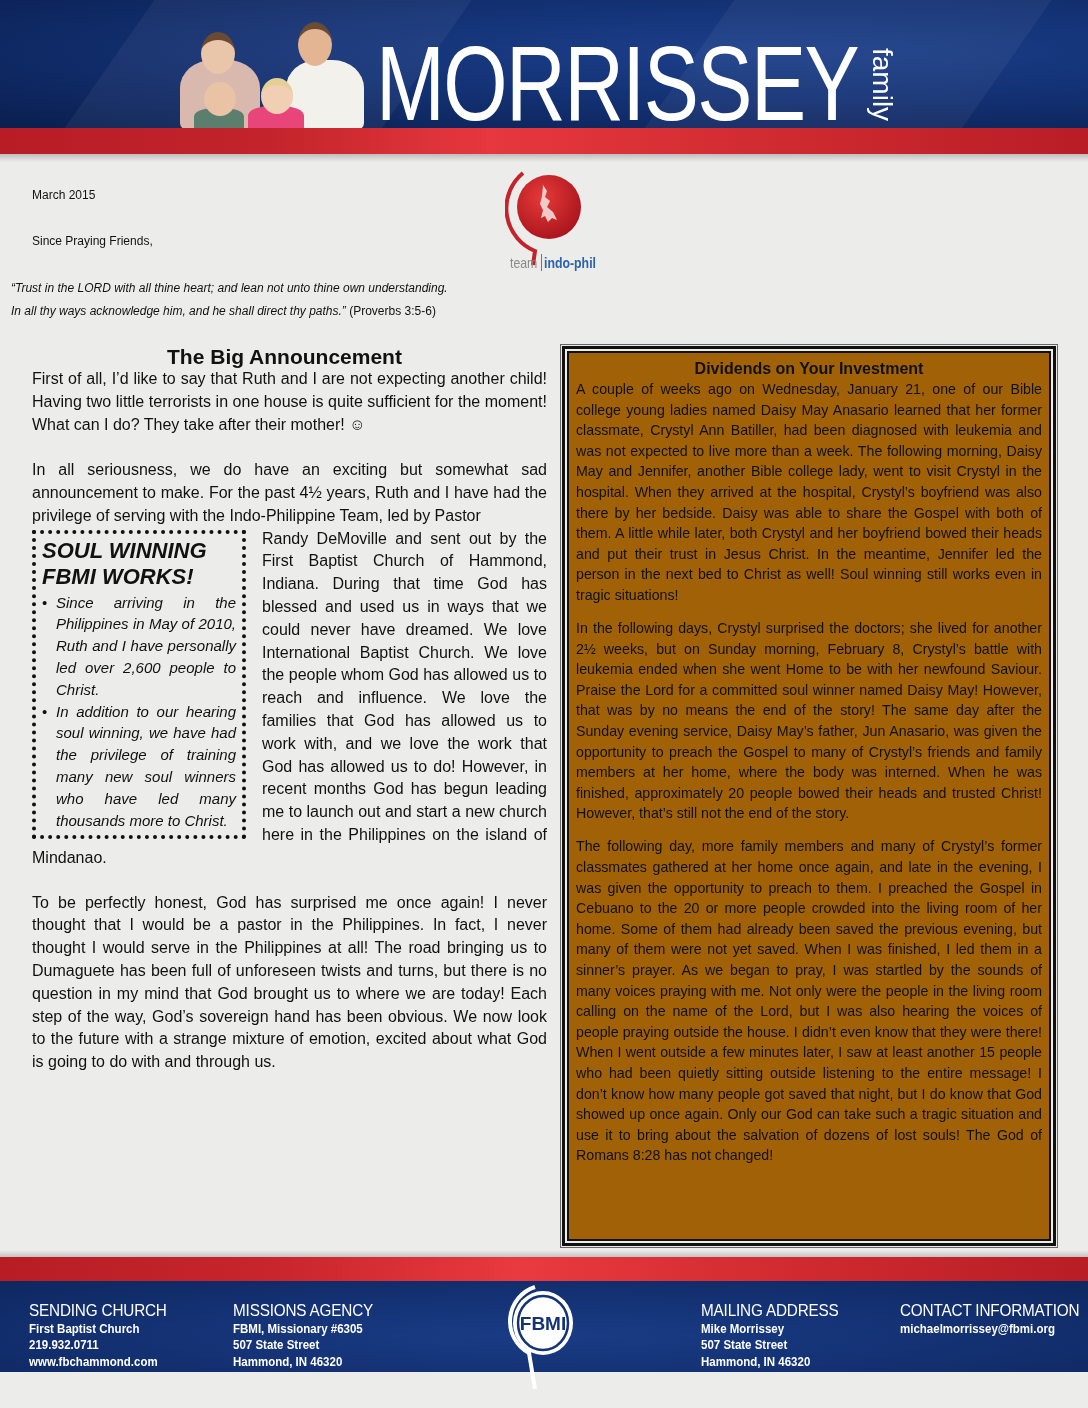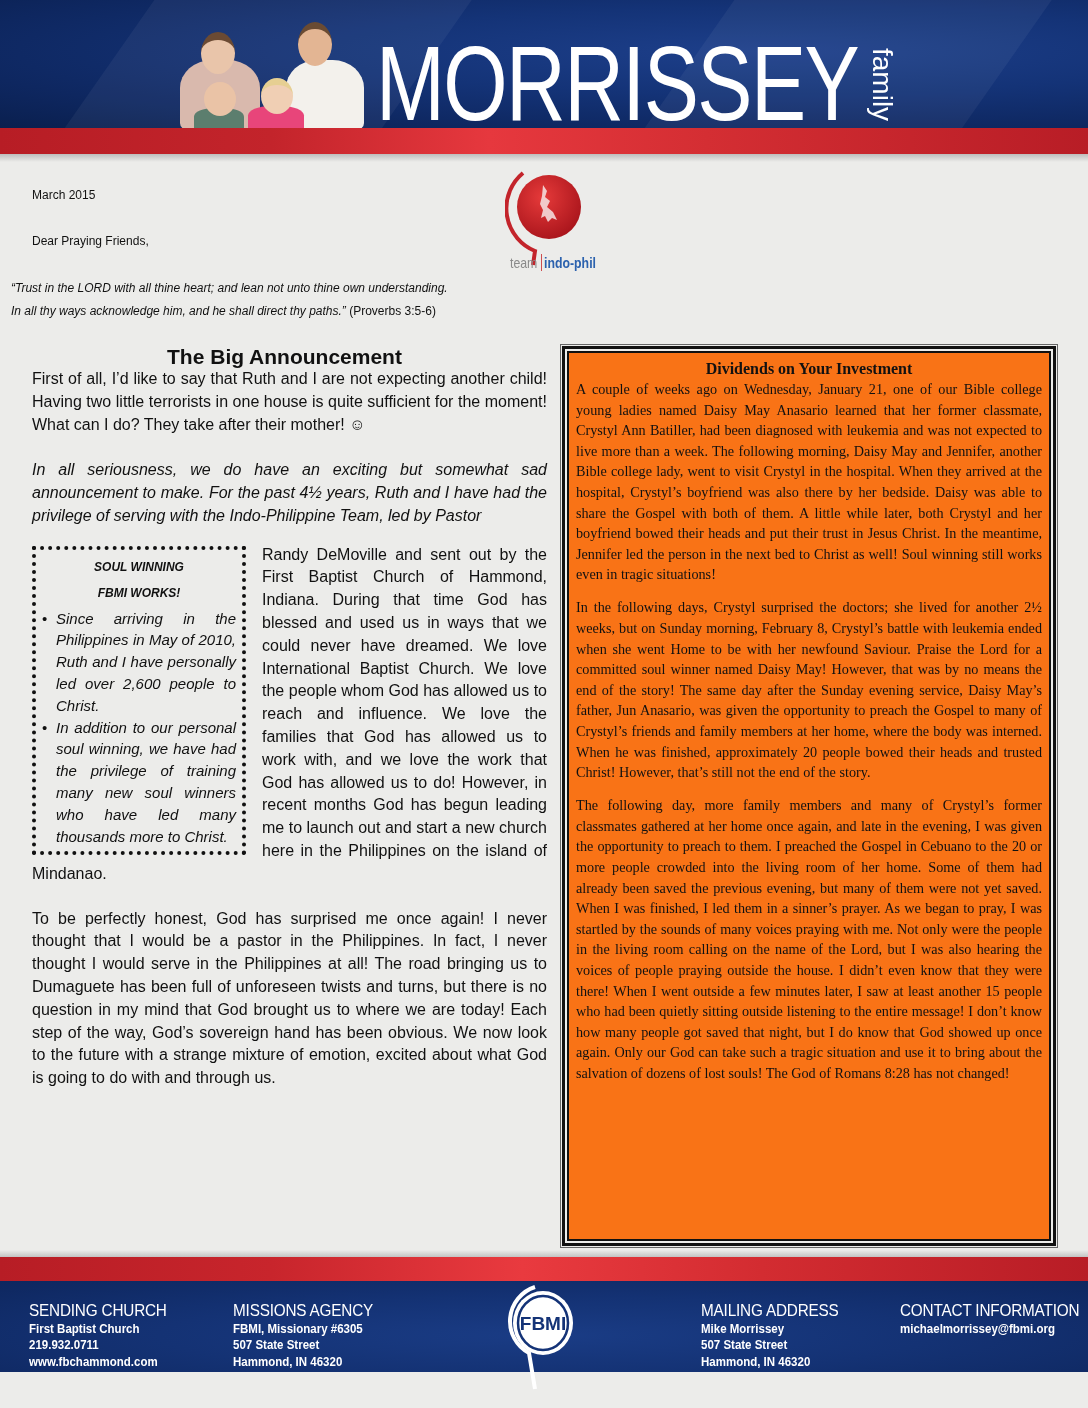--- a/index.html
+++ b/index.html
@@ -74,33 +74,33 @@
   .left-col h2 {
     font-size: 21px; font-weight: bold; text-align: center; line-height: 22px; padding-right: 10px;
   }
   .left-col p { margin-bottom: 22.8px; }
   .sidebar {
     float: left; width: 214px; margin: 2px 16px 6px 0;
     border: 4px dotted #111; padding: 4px 6px 4px 6px;
     font-style: italic; font-size: 15px; line-height: 21.8px;
   }
   .sidebar h3 {
-    font-size: 12px; font-weight: bold; text-align: center; line-height: 26px; 
+    font-size: 22px; font-weight: bold; line-height: 26px; 
     margin-bottom: 2px;
   }
   .sidebar ul { list-style: none; }
   .sidebar li { position: relative; padding-left: 14px; text-align: justify; }
   .sidebar li::before { content: "\2022"; position: absolute; left: 0; font-style: normal; }
   
   .dividends {
     position: absolute; left: 562px; top: 346px; width: 494px; height: 900px;
     border: 3px solid #111; outline: 1px solid #666; outline-offset: 1px;
     box-shadow: inset 0 0 0 2px #ececea, inset 0 0 0 4px #111;
-    padding: 10px 11px 8px 11px; background: #f97316;
-    font-family: Liberation Serif, serif; font-size: 14.2px; line-height: 20.6px;
+    padding: 10px 11px 8px 11px; background: #a16207;
+    font-family: Liberation Sans, sans-serif; font-size: 14.2px; line-height: 20.6px;
     text-align: justify; color: #111;
   }
   .dividends h2 { font-size: 16px; text-align: center; font-weight: bold; line-height: 20px; }
   .dividends p { margin-bottom: 12.5px; }
   
   .footer-shadow {
     position: absolute; left: 0; top: 1250px; width: 1088px; height: 8px;
     background: linear-gradient(180deg, #ececea, #bdbdbd);
   }
   .footer-red {
@@ -143,21 +143,21 @@
     <div class="person" style="left:80px;top:96px;width:56px;height:24px;background:#e8457a;"></div>
     <div class="head" style="left:93px;top:68px;width:32px;height:36px;background:#f0cfb4;border-top:7px solid #e6cf92;"></div>
   </div>
   <div class="title-wordmark">MORRISSEY</div>
   <div class="title-family">family</div>
 </div>
 <div class="red-band"></div>
 <div class="shadow-band"></div>
 
 <div class="intro-text" style="top:188px;">March 2015</div>
-<div class="intro-text" style="top:234px;">Dear Praying Friends,</div>
+<div class="intro-text" style="top:234px;">Since Praying Friends,</div>
 
 <svg class="logo-indo" viewBox="0 0 110 110">
   <defs>
     <radialGradient id="rg" cx="40%" cy="35%" r="70%">
       <stop offset="0%" stop-color="#e63a3a"></stop>
       <stop offset="100%" stop-color="#a8141b"></stop>
     </radialGradient>
   </defs>
   <path d="M18 8 A46 46 0 0 0 30 86 L28 100" fill="none" stroke="#c3242b" stroke-width="4"></path>
   <circle cx="44" cy="42" r="32" fill="url(#rg)"></circle>
@@ -169,29 +169,29 @@
 </div>
 
 <div class="verse">
   <div><span class="q">“Trust in the LORD with all thine heart; and lean not unto thine own understanding.</span></div>
   <div><span class="q">In all thy ways acknowledge him, and he shall direct thy paths.”</span> <span>(Proverbs 3:5-6)</span></div>
 </div>
 
 <div class="left-col">
   <h2>The Big Announcement</h2>
   <p>First of all, I’d like to say that Ruth and I are not expecting another child!  Having two little terrorists in one house is quite sufficient for the moment!  What can I do? They take after their mother! ☺</p>
-  <p style="margin-bottom:16px;font-style:italic;">In all seriousness, we do have an exciting but somewhat sad announcement to make. For the past 4½ years, Ruth and I have had the privilege of serving with the Indo-Philippine Team, led by Pastor</p>
+  <p style="margin-bottom:0;">In all seriousness, we do have an exciting but somewhat sad announcement to make. For the past 4½ years, Ruth and I have had the privilege of serving with the Indo-Philippine Team, led by Pastor</p>
   <div class="sidebar">
     <h3>
       <span>SOUL WINNING</span><br>
       <span>FBMI WORKS!</span>
     </h3>
     <ul>
       <li>Since arriving in the Philippines in May of 2010, Ruth and I have personally led over 2,600 people to Christ.</li>
-      <li>In addition to our personal soul winning, we have had the privilege of training many new soul winners who have led many thousands more to Christ.</li>
+      <li>In addition to our hearing soul winning, we have had the privilege of training many new soul winners who have led many thousands more to Christ.</li>
     </ul>
   </div>
   <p style="margin-bottom:0;">Randy DeMoville and sent out by the First Baptist Church of Hammond, Indiana.  During that time God has blessed and used us in ways that we could never have dreamed. We love International Baptist Church. We love the people whom God has allowed us to reach and influence. We love the families that God has allowed us to work with, and we love the work that God has allowed us to do! However, in recent months God has begun leading me to launch out and start a new church here in the Philippines on the island of Mindanao.</p>
   <div style="clear:both;height:22px;"></div>
   <p>To be perfectly honest, God has surprised me once again!  I never thought that I would be a pastor in the Philippines.  In fact, I never thought I would serve in the Philippines at all!  The road bringing us to Dumaguete has been full of unforeseen twists and turns, but there is no question in my mind that God brought us to where we are today!  Each step of the way, God’s sovereign hand has been obvious. We now look to the future with a strange mixture of emotion, excited about what God is going to do with and through us.</p>
 </div>
 
 <div class="dividends">
   <h2>Dividends on Your Investment</h2>
   <p>A couple of weeks ago on Wednesday, January 21, one of our Bible college young ladies named Daisy May Anasario learned that her former classmate, Crystyl Ann Batiller, had been diagnosed with leukemia and was not expected to live more than a week. The following morning, Daisy May and Jennifer, another Bible college lady, went to visit Crystyl in the hospital.  When they arrived at the hospital, Crystyl’s boyfriend was also there by her bedside. Daisy was able to share the Gospel with both of them.  A little while later, both Crystyl and her boyfriend bowed their heads and put their trust in Jesus Christ.  In the meantime, Jennifer led the person in the next bed to Christ as well! Soul winning still works even in tragic situations!</p>

